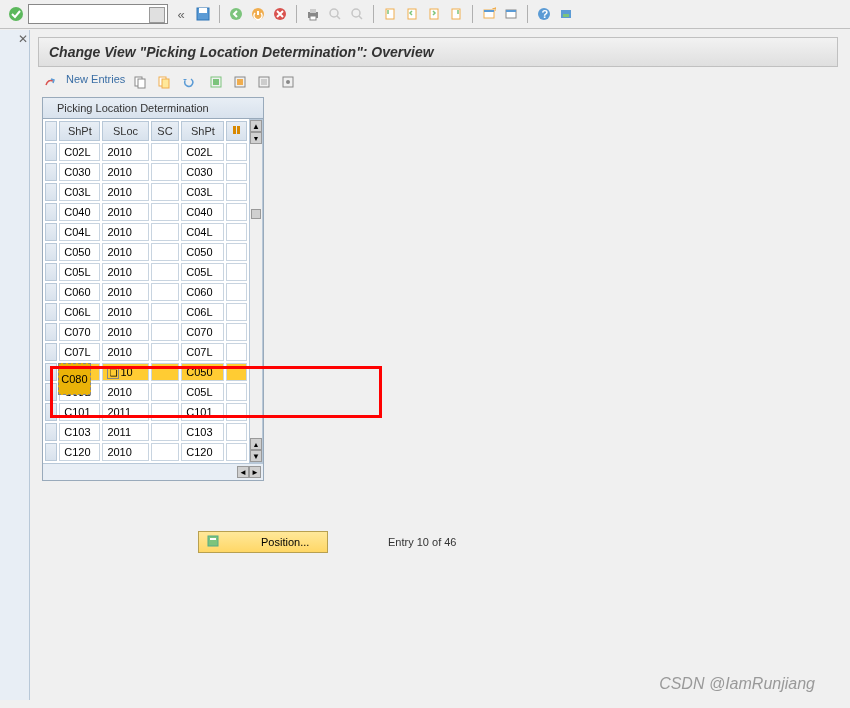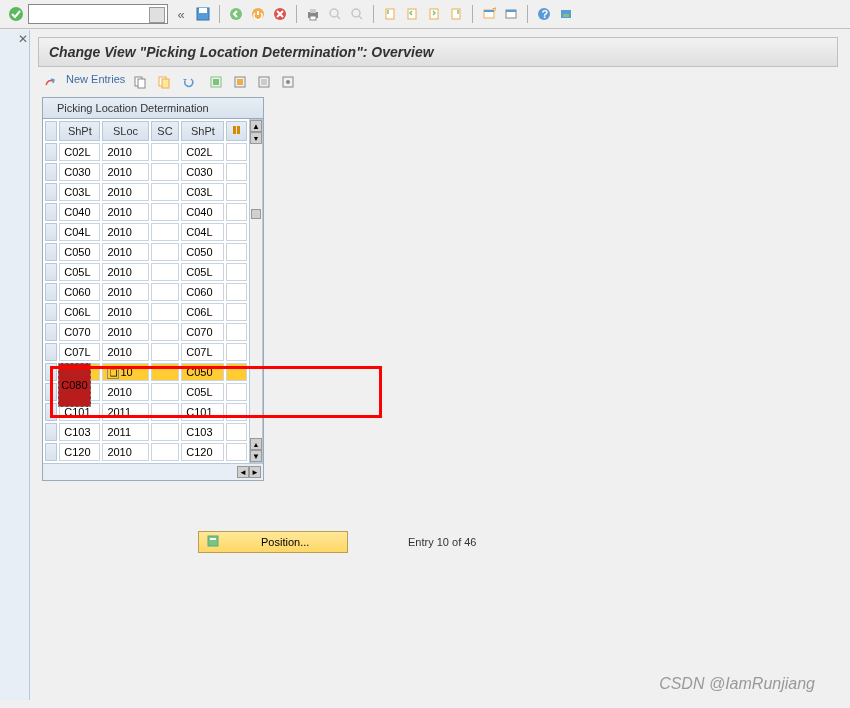--- a/index.html
+++ b/index.html
@@ -32,21 +32,21 @@
     .data-table tr.selected td { background: #ffcc33; }
     .row-sel { width: 12px; background: linear-gradient(to bottom, #e8eef5, #d8e2ed) !important; border: 1px solid #b8c8d8 !important; }
     .col-config { width: 14px; background: #ffcc33; cursor: pointer; }
     .scroll-arrow { width: 12px; height: 12px; background: #d0d0d0; border: 1px solid #999; display: flex; align-items: center; justify-content: center; font-size: 8px; cursor: pointer; }
     
     .bottom-scroll { display: flex; justify-content: flex-end; padding: 2px; background: #e8eef5; border-top: 1px solid #b8c8d8; }
     
     .highlight-box { position: absolute; left: 50px; top: 366px; width: 332px; height: 52px; border: 3px solid #ff0000; pointer-events: none; }
     
     .footer-area { margin-top: 50px; display: flex; align-items: center; gap: 60px; margin-left: 160px; }
-    .position-btn { display: flex; align-items: center; border: 1px solid #b8a050; background: linear-gradient(to bottom, #ffe89a, #ffd766); padding: 3px 8px; cursor: pointer; width: 150px; }
+    .position-btn { display: flex; align-items: center; border: 1px solid #b8a050; background: linear-gradient(to bottom, #ffe89a, #ffd766); padding: 3px 8px; cursor: pointer; width: 130px; }
     .position-btn-icon { width: 14px; height: 14px; margin-right: 40px; }
     .entry-text { color: #333; }
     
     .watermark { position: absolute; bottom: 15px; right: 35px; color: #999; font-size: 16px; font-style: italic; }
     
     .table-wrap { display: flex; }
     .scroll-col { display: flex; flex-direction: column; width: 14px; background: #e8eef5; border: 1px solid #b8c8d8; }
     .scroll-track { flex: 1; background: #f0f0f0; position: relative; }
     .scroll-thumb-v { position: absolute; left: 1px; right: 1px; top: 65px; height: 10px; background: #d0d0d0; border: 1px solid #999; }
   </style>
@@ -323,21 +323,21 @@
               <td class="row-sel"></td>
               <td>C07L</td>
               <td>2010</td>
               <td></td>
               <td>C07L</td>
               <td style="background: white;"></td>
             </tr>
             <tr class="selected">
               <td class="row-sel"></td>
               <td style="position: relative;">
-                <span style="position:absolute;left:-2px;top:-1px;border:1px dashed #888;padding:15px 2px;background:#b91c1c">C080</span>
+                <span style="position:absolute;left:-2px;top:-1px;border:1px dashed #888;padding:9px 2px;background:#eab308">C080</span>
               </td>
               <td><span style="border:1px solid #888;padding:0 1px;font-size:9px;margin-right:1px">❏</span>10</td>
               <td></td>
               <td>C050</td>
               <td style="background: rgb(255, 204, 51);"></td>
             </tr>
             <tr>
               <td class="row-sel"></td>
               <td>C08L</td>
               <td>2010</td>

